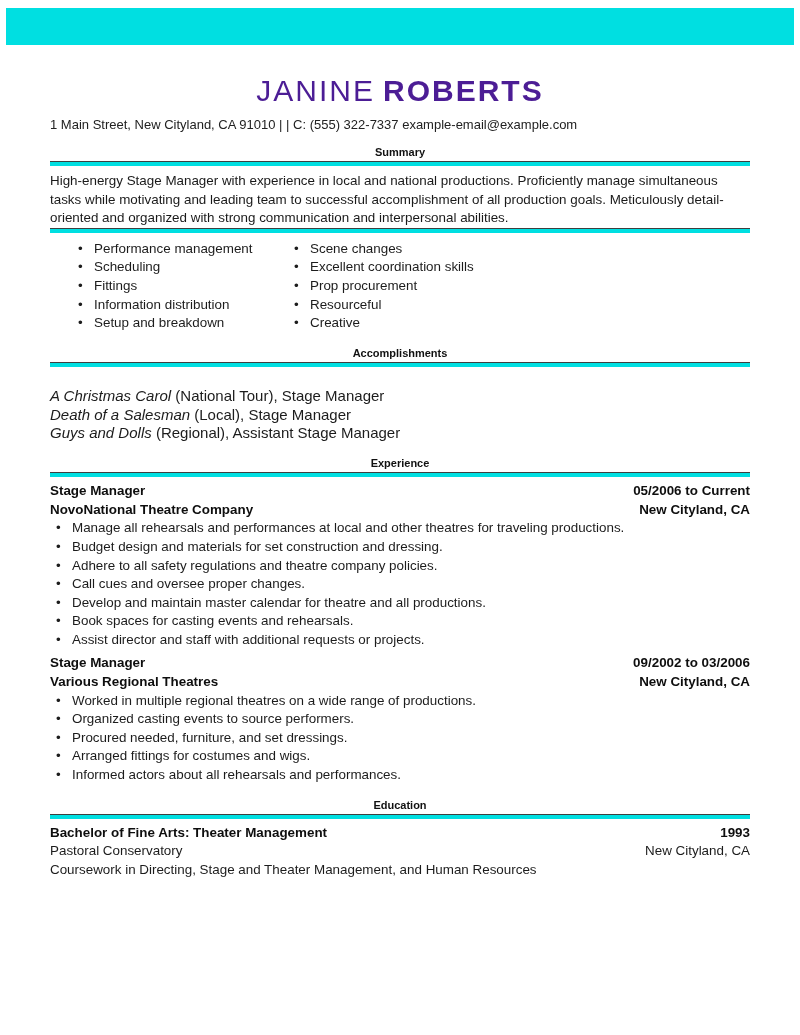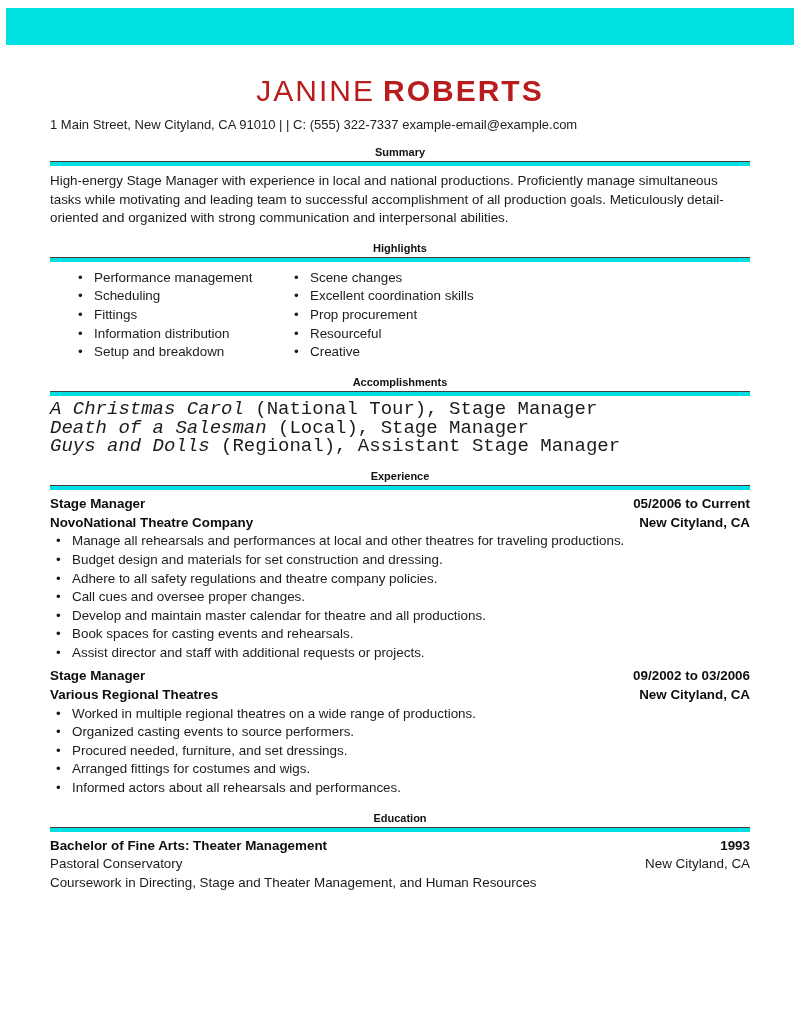--- a/index.html
+++ b/index.html
@@ -19,21 +19,21 @@
     background: var(--accent);
   }
 
   .content { padding: 0 50px; }
 
   
   .name {
     margin-top: 29px;
     text-align: center;
     font-size: 30px;
-    color: #b91c1c;
+    color: #4c1d95;
     font-weight: 400;
   }
   .name .first { font-weight: 400; letter-spacing: 2px; }
   .name .last  { font-weight: 700; letter-spacing: 2px; margin-left: 8px; }
   .contact {
     margin-top: 9px;
     text-align: left;
     font-size: 13px;
     color: #222;
   }
@@ -72,21 +72,21 @@
     line-height: 18.6px;
   }
   li.bullet::before {
     content: "\2022";
     position: absolute;
     left: 6px;
     top: 0;
   }
 
   
-  .accomp-list { margin-top: 4px; font-size: 19px; font-family: Liberation Mono, monospace; }
+  .accomp-list { margin-top: 20px; font-size: 15px; }
   .accomp-list .line { line-height: 18.8px; }
   .accomp-list em { font-style: italic; }
 
   
   .row {
     display: flex;
     justify-content: space-between;
     font-size: 13.4px;
     line-height: 18.6px;
   }
@@ -109,21 +109,20 @@
     </h1>
     <div class="contact">1 Main Street, New Cityland, CA 91010 | | C: (555) 322-7337 example-email@example.com</div>
 
     <section>
       <h2 class="section-heading">Summary</h2>
       <div class="rule"></div>
       <p class="summary-text">High-energy Stage Manager with experience in local and national productions. Proficiently manage simultaneous tasks while motivating and leading team to successful accomplishment of all production goals. Meticulously detail-oriented and organized with strong communication and interpersonal abilities.</p>
     </section>
 
     <section>
-      <h2 class="section-heading">Highlights</h2>
       <div class="rule"></div>
       <div class="hl-cols">
         <ul class="hl-col1">
           <li class="bullet">Performance management</li>
           <li class="bullet">Scheduling</li>
           <li class="bullet">Fittings</li>
           <li class="bullet">Information distribution</li>
           <li class="bullet">Setup and breakdown</li>
         </ul>
         <ul class="hl-col2">

